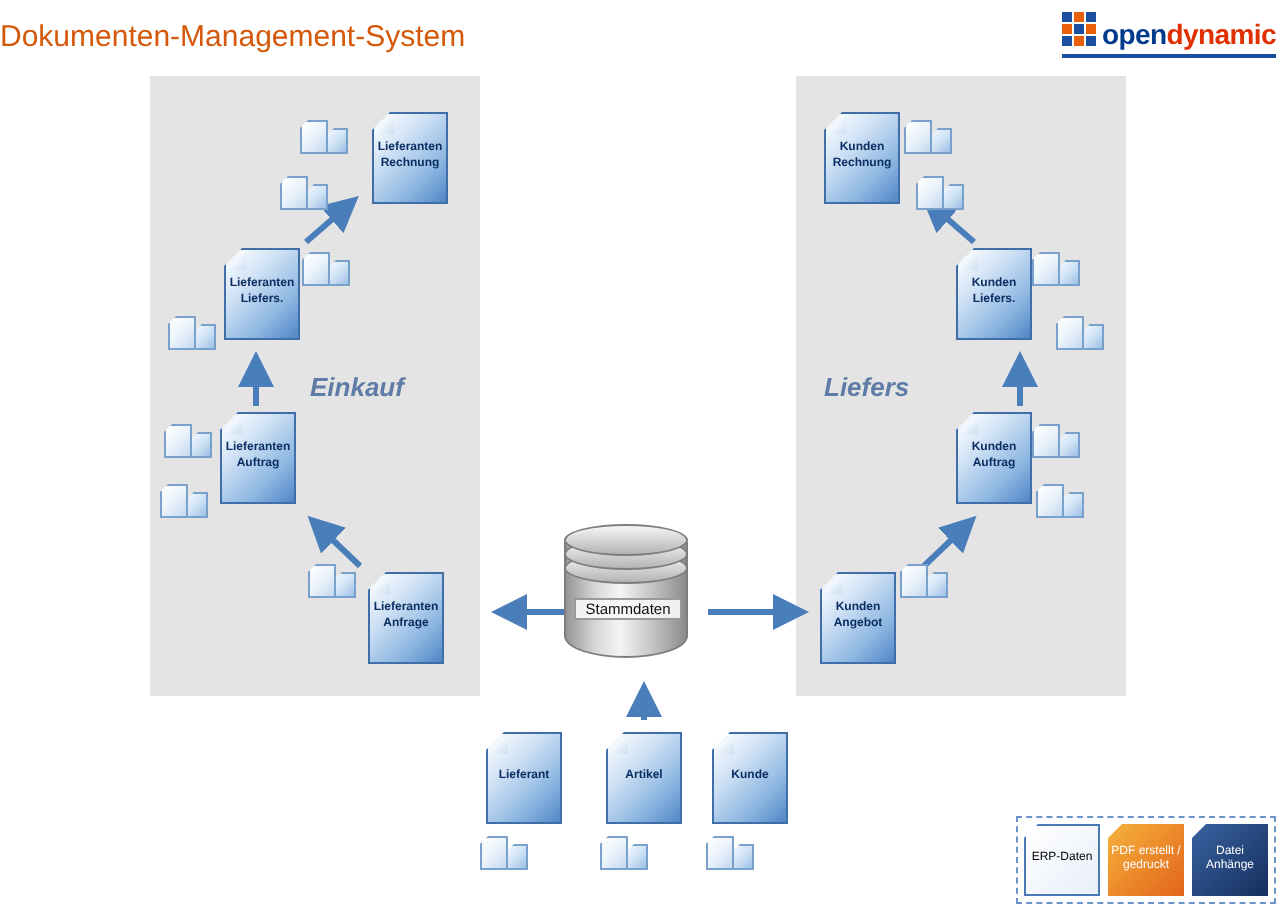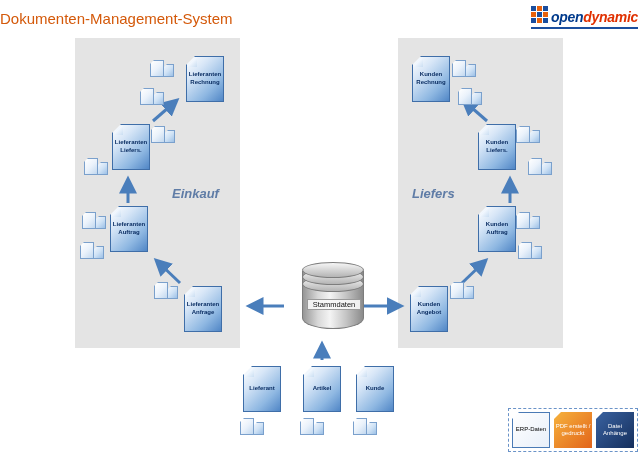--- a/index.html
+++ b/index.html
@@ -8,21 +8,21 @@
   .canvas { position:relative; width:642px; height:454px; background:#fff; overflow:hidden; }
 
   .title { position:absolute; top:10px; left:0; width:100%; text-align:left;
            font-size:15px; color:#d4590a; }
 
   .logo { position:absolute; top:6px; right:4px; display:flex; align-items:flex-end; gap:3px;
           border-bottom:2px solid #1a4e9e; padding-bottom:2px; }
   .logo-mark { display:grid; grid-template-columns:repeat(3,5px); grid-auto-rows:5px; gap:1px; margin-bottom:2px; }
   .sq { width:5px; height:5px; display:block; }
   .sq-b { background:#1a4e9e; } .sq-o { background:#e8610a; }
-  .logo-text { font-style:italic; font-weight:bold; font-size:14px; letter-spacing:-0.3px; }
+  .logo-text { font-weight:bold; font-size:14px; letter-spacing:-0.3px; }
   .logo-open { color:#003a8c; } .logo-dynamic { color:#e03000; }
 
   .panel { position:absolute; width:165px; height:310px; background:#e4e4e4; }
   .section-label { position:absolute; font-size:13px; font-style:italic; font-weight:bold; color:#5f7ca6; }
 
   .arrows { position:absolute; left:0; top:0; pointer-events:none; }
 
   .doc { position:absolute; width:38px; height:46px; }
   .doc-shape { position:relative; width:100%; height:100%;
     background:linear-gradient(135deg,#ffffff 0%,#d7e6f7 30%,#8fb8e2 70%,#5086c6 100%);
@@ -34,21 +34,21 @@
   .doc-label { text-align:center; font-size:6px; font-weight:bold; color:#0b2e63; line-height:1.3; padding:0 1px; }
 
   .mini { position:absolute; width:26px; height:20px; }
   .m { position:absolute; display:block; border:1px solid #7aa0cc;
        clip-path:polygon(4px 0,100% 0,100% 100%,0 100%,0 4px); }
   .m1 { left:0; top:0; width:14px; height:17px;
         background:linear-gradient(135deg,#ffffff 0%,#eaf2fb 50%,#c2d8ef 100%); }
   .m2 { left:13px; top:4px; width:11px; height:13px;
         background:linear-gradient(135deg,#f2f7fd 0%,#cfe2f5 50%,#9cc0e6 100%); }
 
-  .cylinder { position:absolute; left:302px; top:262px; width:64px; height:76px;text-decoration:underline; }
+  .cylinder { position:absolute; left:282px; top:262px; width:64px; height:76px;text-decoration:underline; }
   .cyl-body { position:absolute; top:9px; left:0; width:62px; height:58px;
     border:1px solid #7d7d7d; border-top:none;
     border-radius:0 0 31px 31px / 0 0 11px 11px;
     background:linear-gradient(90deg,#969696 0%,#d8d8d8 25%,#f4f4f4 45%,#c4c4c4 72%,#8b8b8b 100%); }
   .cyl-disc { position:absolute; left:0; width:62px; height:16px; border:1px solid #7d7d7d;
     border-radius:50%; background:linear-gradient(180deg,#f6f6f6 0%,#b4b4b4 100%); }
   .d3 { top:14px; } .d2 { top:7px; } .d1 { top:0; }
   .cyl-label { position:absolute; top:37px; left:5px; right:5px; text-align:center;
     font-size:7.5px; color:#111; background:rgba(248,248,248,0.9); border:1px solid #9a9a9a; }
 
@@ -80,21 +80,21 @@
       <span class="sq sq-b"></span>
         <span class="sq sq-o"></span>
         <span class="sq sq-b"></span>
     </span>
     <span class="logo-text"><span class="logo-open">open</span><span class="logo-dynamic">dynamic</span></span>
   </div>
 
   <div class="panel" style="left:75px; top:38px;"></div>
   <div class="panel" style="left:398px; top:38px;"></div>
 
-  <div class="section-label" style="left:172px; top:186px;">Einkauf</div>
+  <div class="section-label" style="left:155px; top:186px;">Einkauf</div>
   <div class="section-label" style="left:412px; top:186px;">Liefers</div>
 
   <svg class="arrows" width="642" height="454">
     <defs>
       <marker id="ah" markerWidth="7" markerHeight="7" refX="4.5" refY="3" orient="auto">
         <path d="M0,0 L6,3 L0,6 Z" fill="#4a7ebb"></path>
       </marker>
     </defs>
     <line x1="180" y1="283" x2="157" y2="261" stroke="#4a7ebb" stroke-width="3" marker-end="url(#ah)"></line>
     <line x1="128" y1="203" x2="128" y2="180" stroke="#4a7ebb" stroke-width="3" marker-end="url(#ah)"></line>

